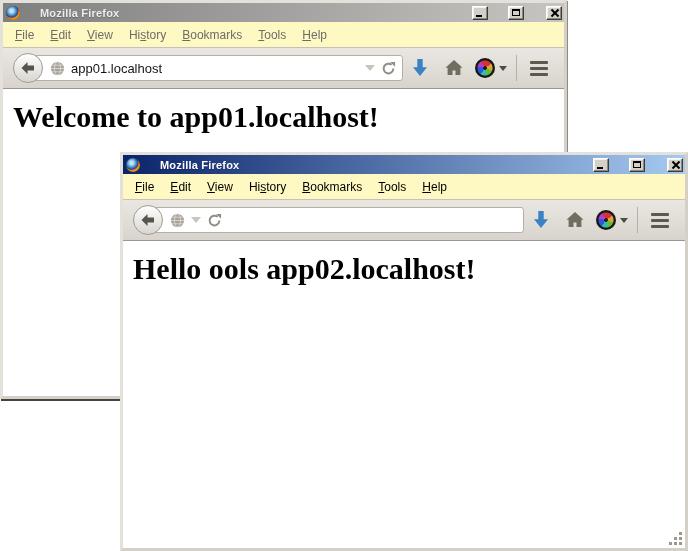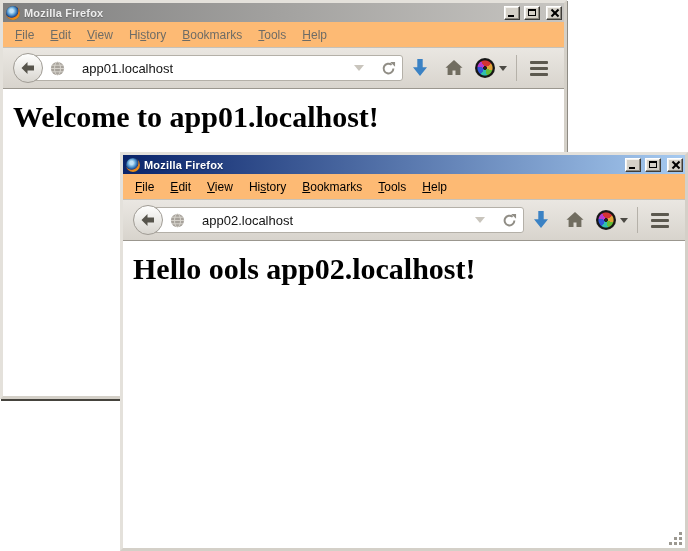--- a/index.html
+++ b/index.html
@@ -7,21 +7,21 @@
            font-family:"Liberation Sans",sans-serif;}
 
   
   .window{position:absolute;box-sizing:border-box;display:flex;flex-direction:column;
           background:#d8d4cd;border:3px solid #d4d0c8;
           border-top-color:#e4e1db;border-left-color:#e4e1db;
           box-shadow:0 3px 0 -1px #45433d,1px 1px 0 #8e8b84,2px 3px 0 -1px #5a574f;}
   #win1{left:0;top:0;width:567px;height:399px;z-index:1;}
   #win2{left:120px;top:152px;width:568px;height:399px;z-index:2;}
 
-  .titlebar{height:19px;flex:0 0 19px;display:flex;align-items:center;gap:4px;
+  .titlebar{height:19px;flex:0 0 19px;display:flex;align-items:center;gap:20px;
             padding:0 2px 0 3px;}
   .titlebar.active{background:linear-gradient(to right,#0a246a,#a6caf0);}
   .titlebar.inactive{background:linear-gradient(to right,#7f7f7f,#c7c5c1);}
   .titlebar .title{flex:1;color:#ffffff;font-weight:bold;font-size:11px;
                    white-space:nowrap;overflow:hidden;letter-spacing:.2px;
                    text-shadow:0 1px 1px rgba(0,0,0,.25);}
   .titlebar.inactive .title{color:#ededed;}
 
   .fx-logo{width:14px;height:14px;border-radius:50%;flex:0 0 14px;
            background:radial-gradient(circle at 40% 35%,#bfe1f7 0 14%,#5a9fd4 32%,#2c62a6 46%,#1d4a85 52%,#e87d1e 58%,#f5a11a 74%,#c85a0a 95%);
@@ -35,36 +35,36 @@
   .glyph-min{position:absolute;left:3px;bottom:2px;width:6px;height:2px;background:#000;}
   .glyph-max{width:8px;height:7px;box-sizing:border-box;border:1px solid #000;border-top-width:2px;}
   .glyph-close{position:relative;width:9px;height:9px;}
   .glyph-close::before,.glyph-close::after{content:"";position:absolute;left:4px;top:0;
            width:2px;height:10px;background:#000;}
   .glyph-close::before{transform:rotate(45deg);}
   .glyph-close::after{transform:rotate(-45deg);}
 
   
   .menubar{height:25px;flex:0 0 25px;display:flex;align-items:center;padding-left:4px;
-           background:#fdba74;border-bottom:1px solid #c6c2ba;font-size:12px;}
+           background:#fef9c3;border-bottom:1px solid #c6c2ba;font-size:12px;}
   .menu-item{padding:3px 8px;white-space:nowrap;cursor:default;}
   .inactive-chrome .menu-item{color:#6e6c66;}
   .active-chrome .menu-item{color:#000;}
   .mn{text-decoration:underline;}
 
   
   .navbar{height:40px;flex:0 0 40px;display:flex;align-items:center;
           padding:0 8px 0 10px;background:linear-gradient(#eae7e2,#d8d4cd);
           border-bottom:1px solid #9b978f;}
   .back-button{width:30px;height:30px;box-sizing:border-box;border-radius:50%;z-index:2;
           background:linear-gradient(#fefefd,#d9d6d0);border:1px solid #a09c95;
           display:flex;align-items:center;justify-content:center;flex:0 0 30px;}
   .urlbar{flex:1;height:26px;box-sizing:border-box;background:#fff;
           border:1px solid #b4b0a8;border-radius:3px;margin-left:-18px;
-          padding:0 6px 0 24px;display:flex;align-items:center;gap:17px;min-width:0;}
+          padding:0 6px 0 24px;display:flex;align-items:center;gap:6px;min-width:0;}
   .url-text{flex:1;font-size:13px;color:#141414;white-space:nowrap;overflow:hidden;}
   .urlbar-dropdown{width:0;height:0;border-left:5px solid transparent;
           border-right:5px solid transparent;border-top:6px solid #c9c5bd;flex:0 0 auto;}
   .tool-btn{width:34px;height:30px;display:flex;align-items:center;justify-content:center;
           flex:0 0 auto;}
   .wheel-btn{width:40px;}
   .color-wheel{width:20px;height:20px;border-radius:50%;
           background:radial-gradient(circle at 50% 50%,#202020 0 14%,rgba(0,0,0,0) 15% 50%,#141414 57%),
                      conic-gradient(#d23434 0 55deg,#e0a33a 55deg 110deg,#64bb35 110deg 165deg,#2fbfae 165deg 215deg,#3156d6 215deg 280deg,#b43ad0 280deg 330deg,#d23434 330deg 360deg);
           box-shadow:0 0 0 1px #1c1c1c inset;}
@@ -189,21 +189,20 @@
         <svg width="16" height="16" viewBox="0 0 16 16">
             <path d="M7.5 2 1.5 8l6 6v-3.6H14V5.6H7.5z" fill="#57544c"></path>
           </svg>
       </span>
       <span class="urlbar">
         <svg width="15" height="15" viewBox="0 0 16 16">
           <circle cx="8" cy="8" r="7" fill="#a7a29b"></circle>
           <ellipse cx="8" cy="8" rx="3.2" ry="7" fill="none" stroke="#d9d5ce" stroke-width="1"></ellipse>
           <path d="M1 8h14M2.2 4.5h11.6M2.2 11.5h11.6" stroke="#d9d5ce" stroke-width="1" fill="none"></path>
         </svg>
-        <span class="url-text">app02.localhost</span>
         <span class="urlbar-dropdown"></span>
         <svg width="15" height="15" viewBox="0 0 16 16">
           <path d="M13.2 8a5.2 5.2 0 1 1-1.8-3.9" fill="none" stroke="#908d85" stroke-width="2.1"></path>
           <path d="M9.8 1h5.2v5.2z" fill="#908d85"></path>
         </svg>
       </span>
       <span class="tool-btn">
         <svg width="16" height="18" viewBox="0 0 16 18">
             <path d="M5.3 0h5.4v8.2H15L8 17 1 8.2h4.3z" fill="#3b82c4"></path>
           </svg>

